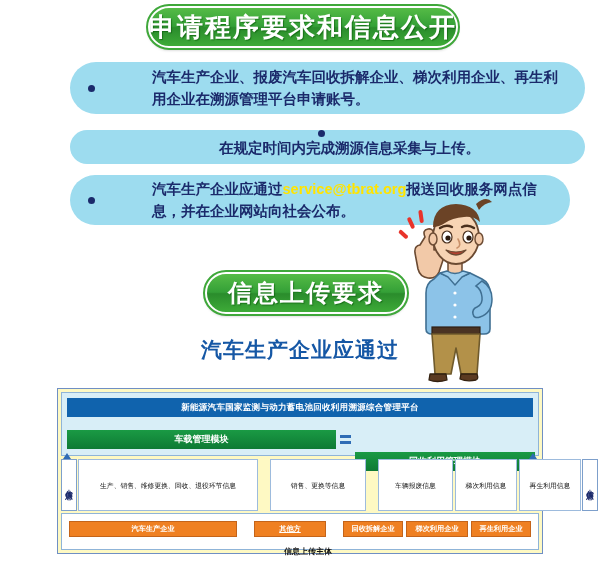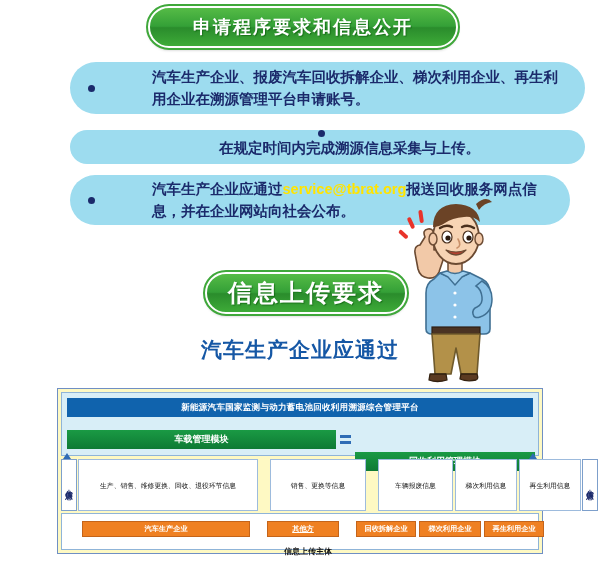--- a/index.html
+++ b/index.html
@@ -19,21 +19,21 @@
     box-shadow:0 2px 3px rgba(0,0,0,.25);
     border:2px solid #ffffff;
     outline:2px solid #3fa83a;
   }
   .green-pill span{
     color:#ffffff;font-weight:bold;letter-spacing:2px;
     text-shadow:1px 1px 1px rgba(0,80,0,.55);
     white-space:nowrap;
   }
   #title-pill{left:148px;top:6px;width:306px;height:38px;}
-  #title-pill span{font-size:18px;}
+  #title-pill span{font-size:26px;}
 
   #upload-pill{left:205px;top:272px;width:198px;height:38px;}
   #upload-pill span{font-size:24px;}
 
   
   .bullet-pill{
     position:absolute;
     background:#9ddcef;
     border-radius:999px;
     display:flex;align-items:center;
@@ -120,21 +120,21 @@
   #mc-3{flex:0 0 75px;}
   #mc-4{flex:0 0 62px;}
   #mc-5{flex:0 0 62px;}
 
   
   #flow-bottom{
     position:absolute;left:3px;top:124px;width:478px;height:37px;
     border:1px solid #8fb4d8;box-sizing:border-box;background:#fff;
     padding:3px 4px 0 20px;
   }
-  #orange-row{display:flex;align-items:center;height:24px;}
+  #orange-row{display:flex;align-items:center;height:24px;justify-content:flex-end;}
   .orange-box{
     background:#ef8022;border:1px solid #c4641a;box-sizing:border-box;
     color:#ffffff;font-size:7.2px;font-weight:bold;
     display:flex;align-items:center;justify-content:center;
     height:16px;margin-right:3px;
   }
   #ob-1{flex:0 0 168px;}
   #ob-2{flex:0 0 72px;text-decoration:underline;}
   #ob-3{flex:0 0 60px;}
   #ob-4{flex:0 0 62px;}

